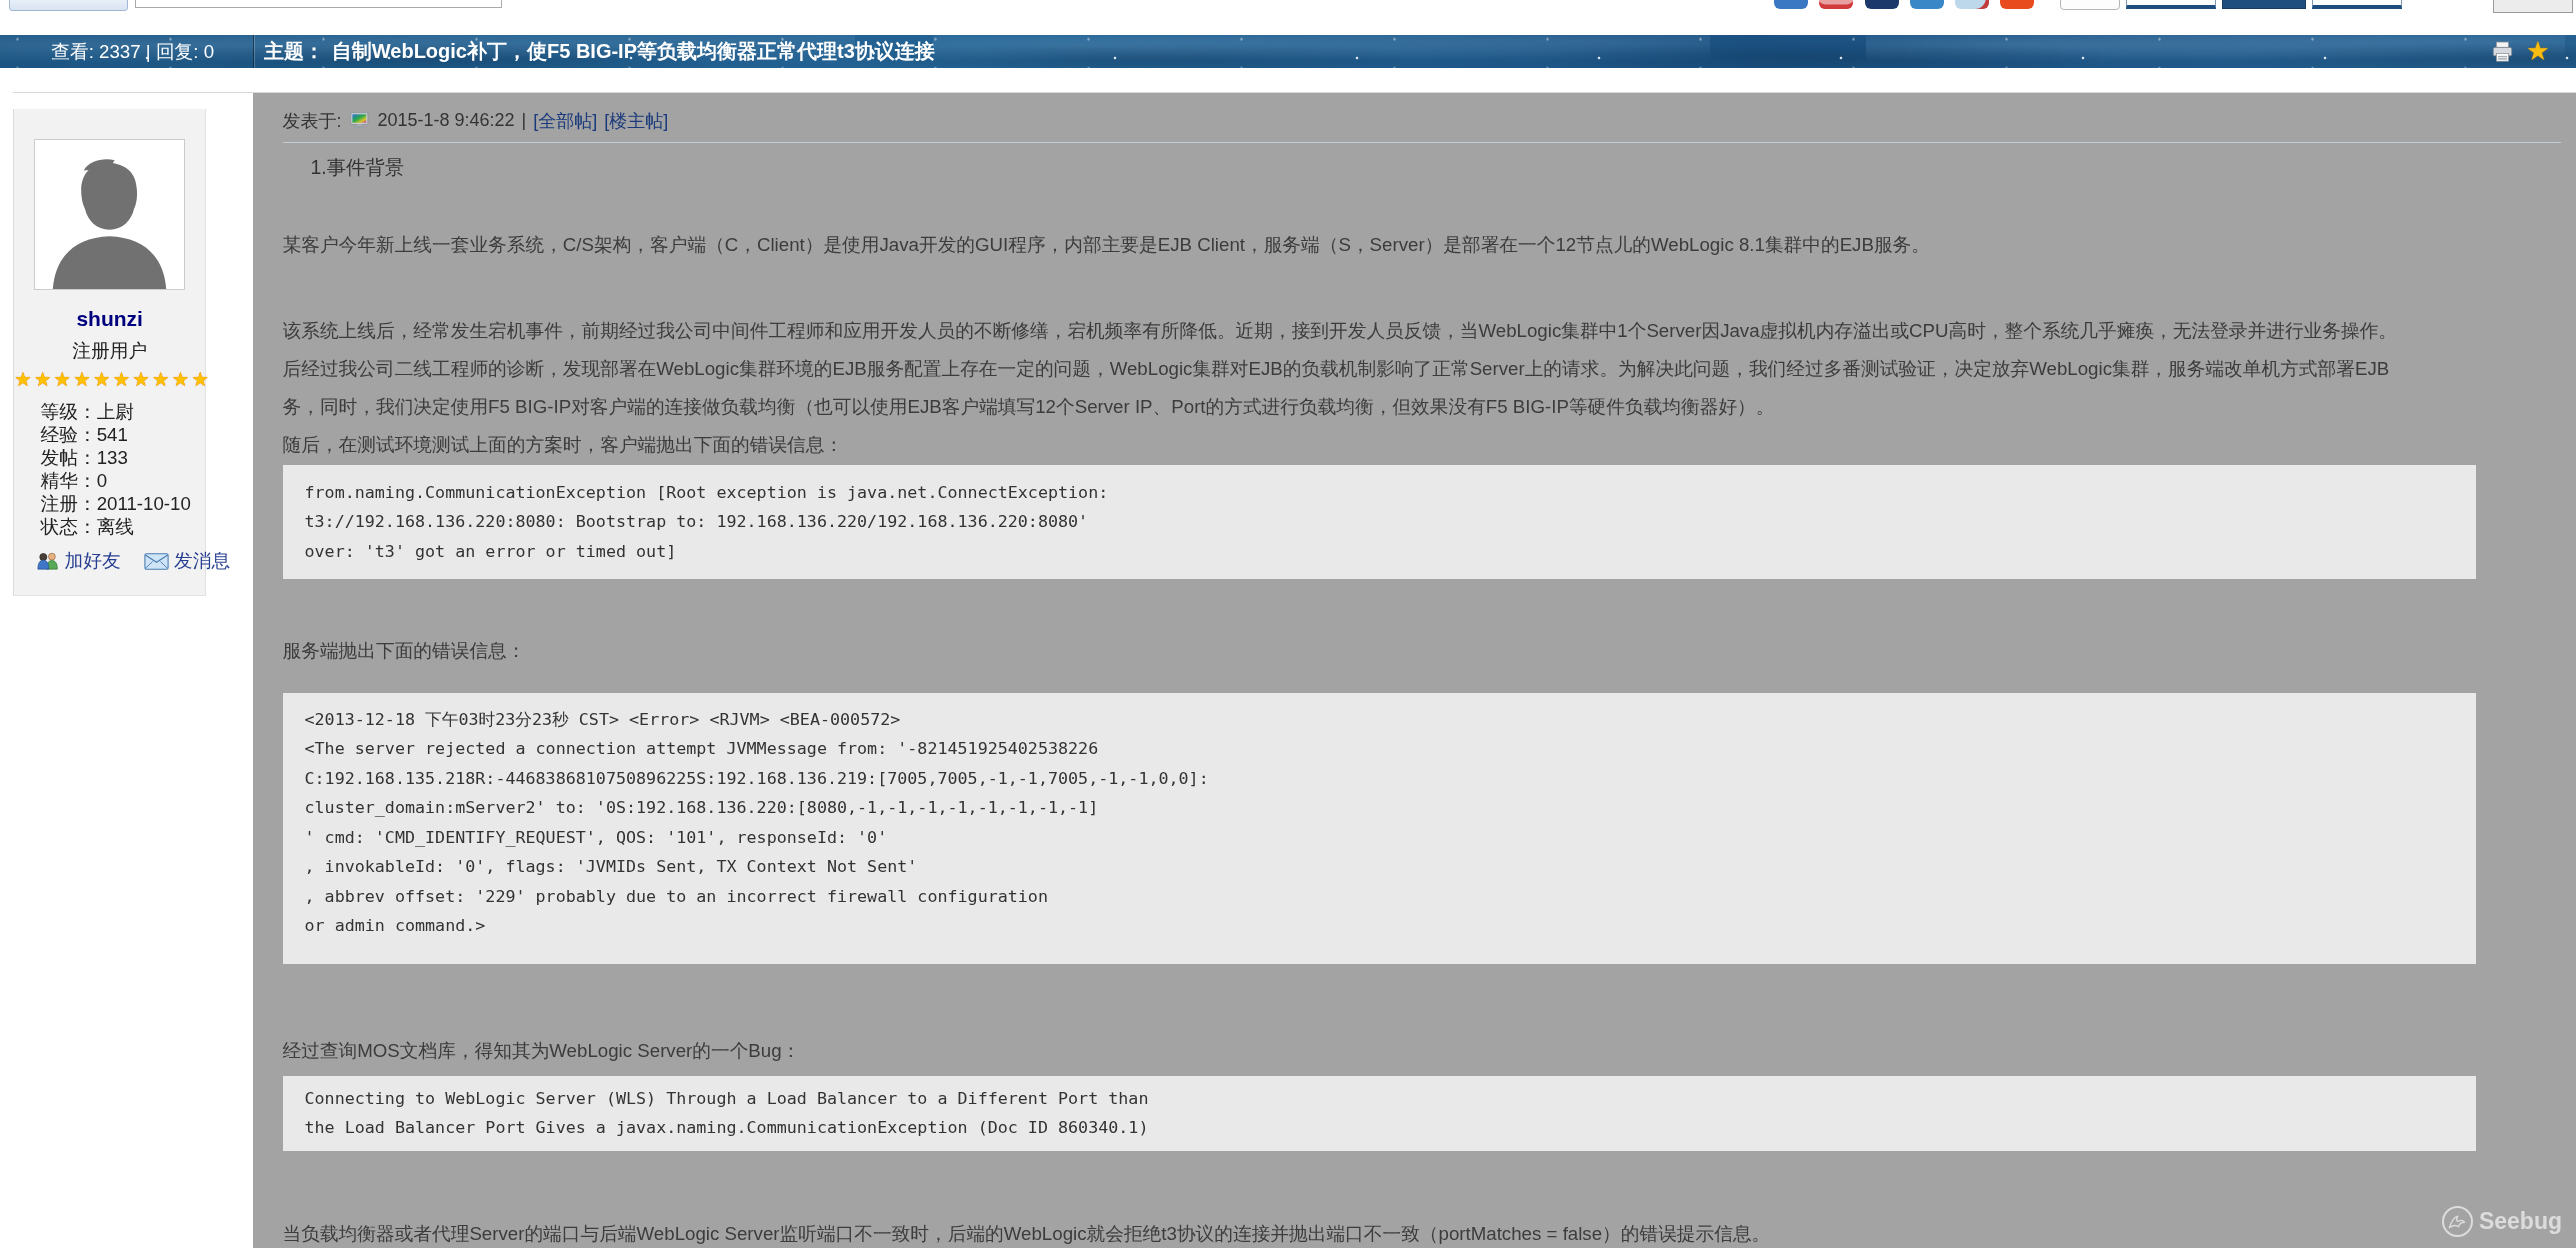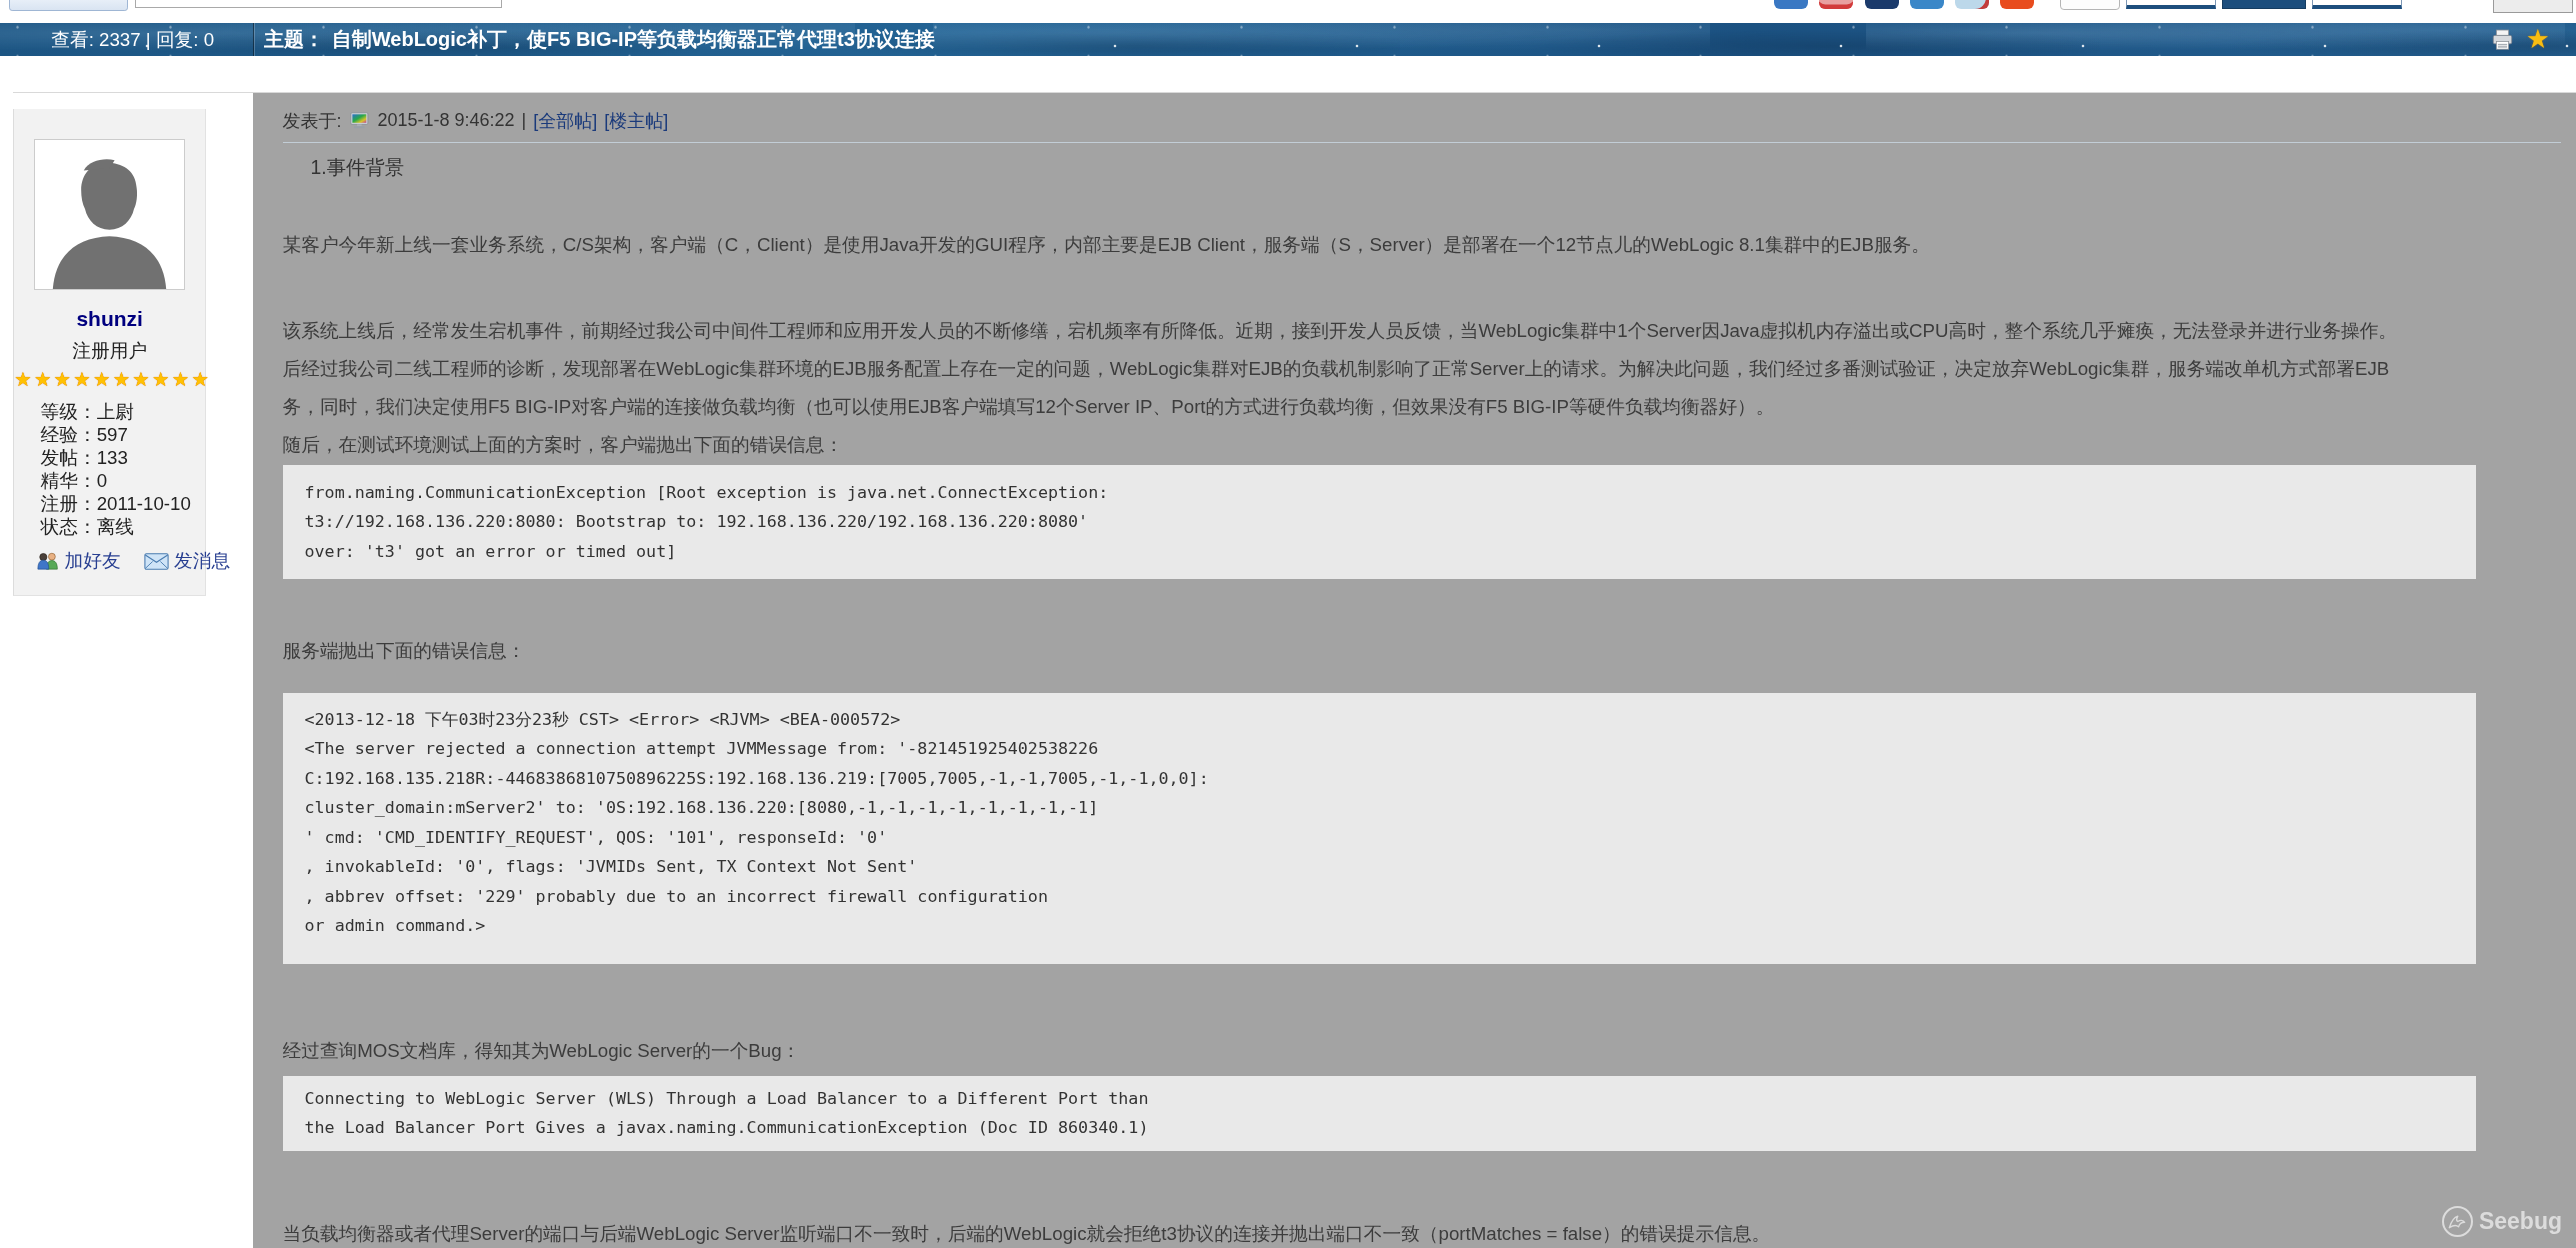--- a/index.html
+++ b/index.html
@@ -15,21 +15,21 @@
     border:1.6px solid #a9a9a9;}
   .share-icon{position:absolute;top:-25px;width:34px;height:34px;border-radius:6.2px;}
   .frag-white-btn{position:absolute;left:2060px;top:-11px;width:58px;height:19.4px;background:#fdfdfd;
     border:0.8px solid #b5b5b5;border-radius:3.9px;}
   .frag-tab{position:absolute;top:-11px;height:20px;box-sizing:border-box;background:#fff;
     border:0.8px solid #7c97b5;border-bottom:4.7px solid #1d4e7d;}
   .frag-tab.filled{background:#1d4e7d;border:0.8px solid #163c60;}
   .frag-gray-box{position:absolute;left:2493px;top:-9.3px;width:78px;height:20px;background:#ececec;
     border:0.8px solid #9a9a9a;}
   
-  .titlebar{position:absolute;left:0;top:23px;width:2576px;height:33px;
+  .titlebar{position:absolute;left:0;top:35px;width:2576px;height:33px;
     background-color:#1e5b8b;
     background-image:
       radial-gradient(circle, rgba(255,255,255,.85) 0.9px, transparent 1.7px),
       radial-gradient(circle, rgba(255,255,255,.45) 0.8px, transparent 1.6px),
       radial-gradient(ellipse at 18% 30%, rgba(160,200,230,.18), transparent 55%),
       radial-gradient(ellipse at 62% 70%, rgba(10,40,70,.30), transparent 50%),
       radial-gradient(ellipse at 85% 20%, rgba(160,200,230,.14), transparent 55%),
       linear-gradient(90deg,#1c5583,#236394 38%,#1b5181 68%,#245f90);
     background-size:242px 32px,153px 29px,933px 33px,700px 33px,855px 33px,100% 100%;
     background-position:26px 7px,94px 18.7px,0 0,0 0,0 0,0 0;
@@ -134,21 +134,21 @@
       <path fill="#717171" d="M30,12 C34,4 46,2 54,4 L50,10 Z"></path>
     </svg>
   </div>
   <div class="username">shunzi</div>
   <div class="usergroup">注册用户</div>
   <div class="stars">
     <span>★</span><span>★</span><span>★</span><span>★</span><span>★</span><span>★</span><span>★</span><span>★</span><span>★</span><span>★</span>
   </div>
   <div class="stats">
     <div class="row"><span>等级：</span><span>上尉</span></div>
-    <div class="row"><span>经验：</span><span>597</span></div>
+    <div class="row"><span>经验：</span><span>541</span></div>
     <div class="row"><span>发帖：</span><span>133</span></div>
     <div class="row"><span>精华：</span><span>0</span></div>
     <div class="row"><span>注册：</span><span>2011-10-10</span></div>
     <div class="row"><span>状态：</span><span>离线</span></div>
   </div>
   <div class="user-actions">
     <a href="#">
       <svg width="22" height="18.7" viewBox="0 0 28 24">
         <circle cx="19" cy="6" r="4.4" fill="#e8b184" stroke="#8a5a2a" stroke-width="0.8"></circle>
         <path d="M12,22 C12,14 15,11 19,11 C23,11 26,14 26,22 Z" fill="#57a957" stroke="#2d6e2d" stroke-width="0.8"></path>

